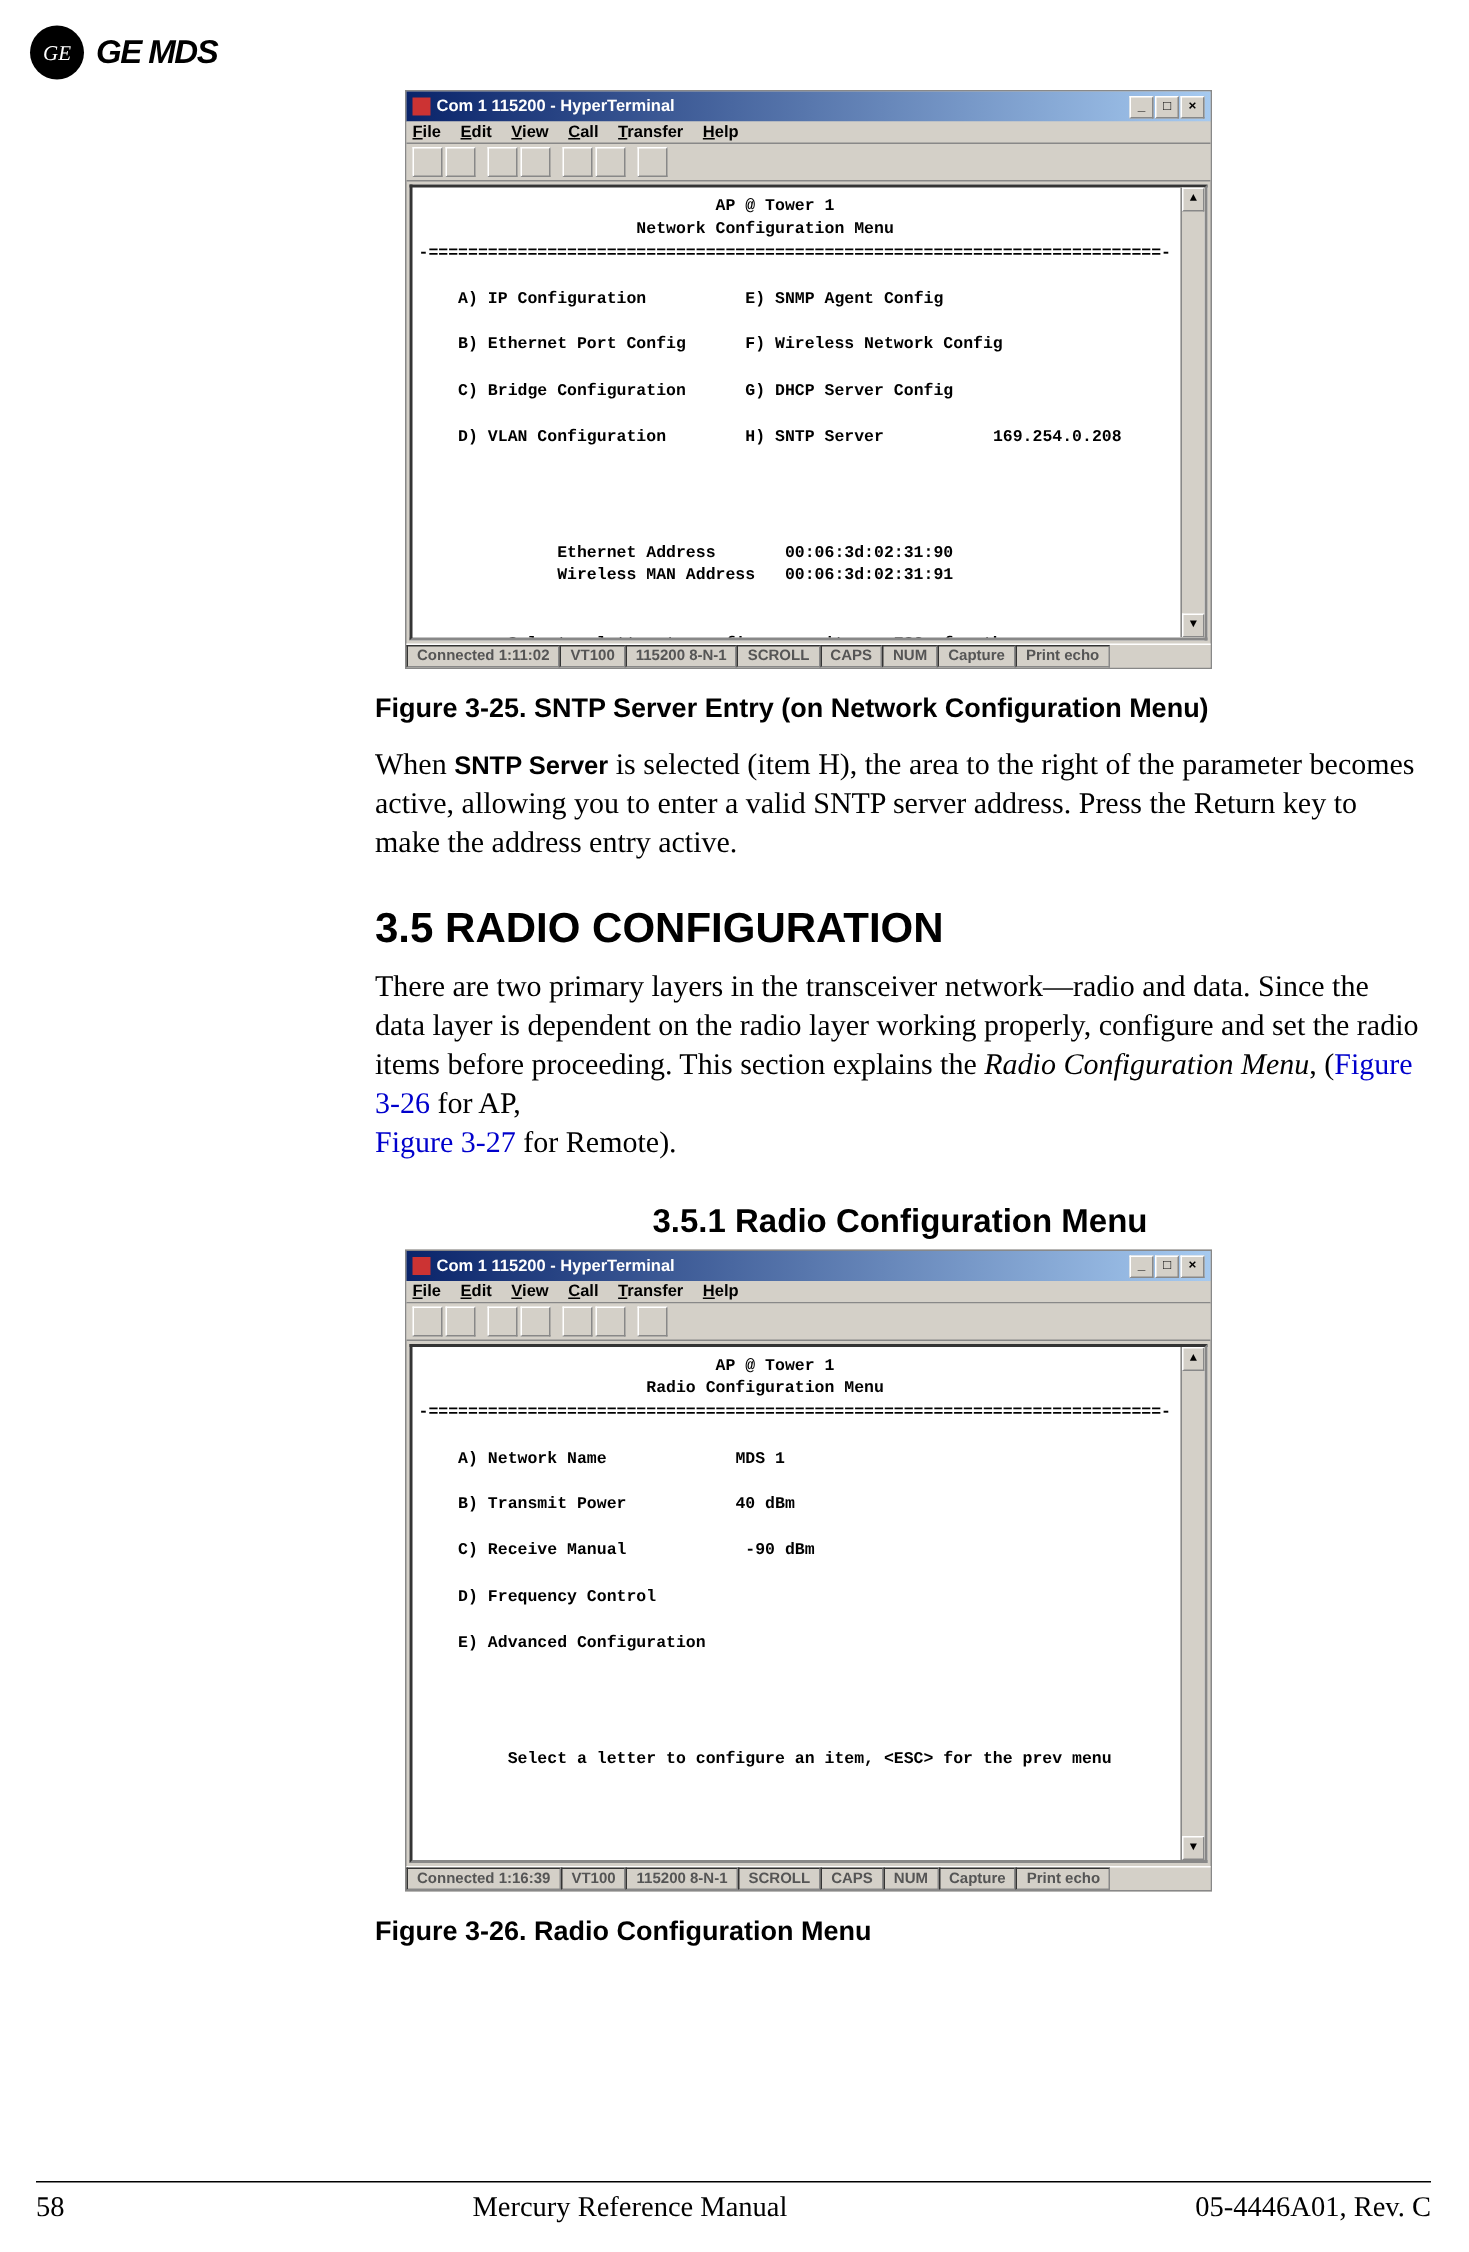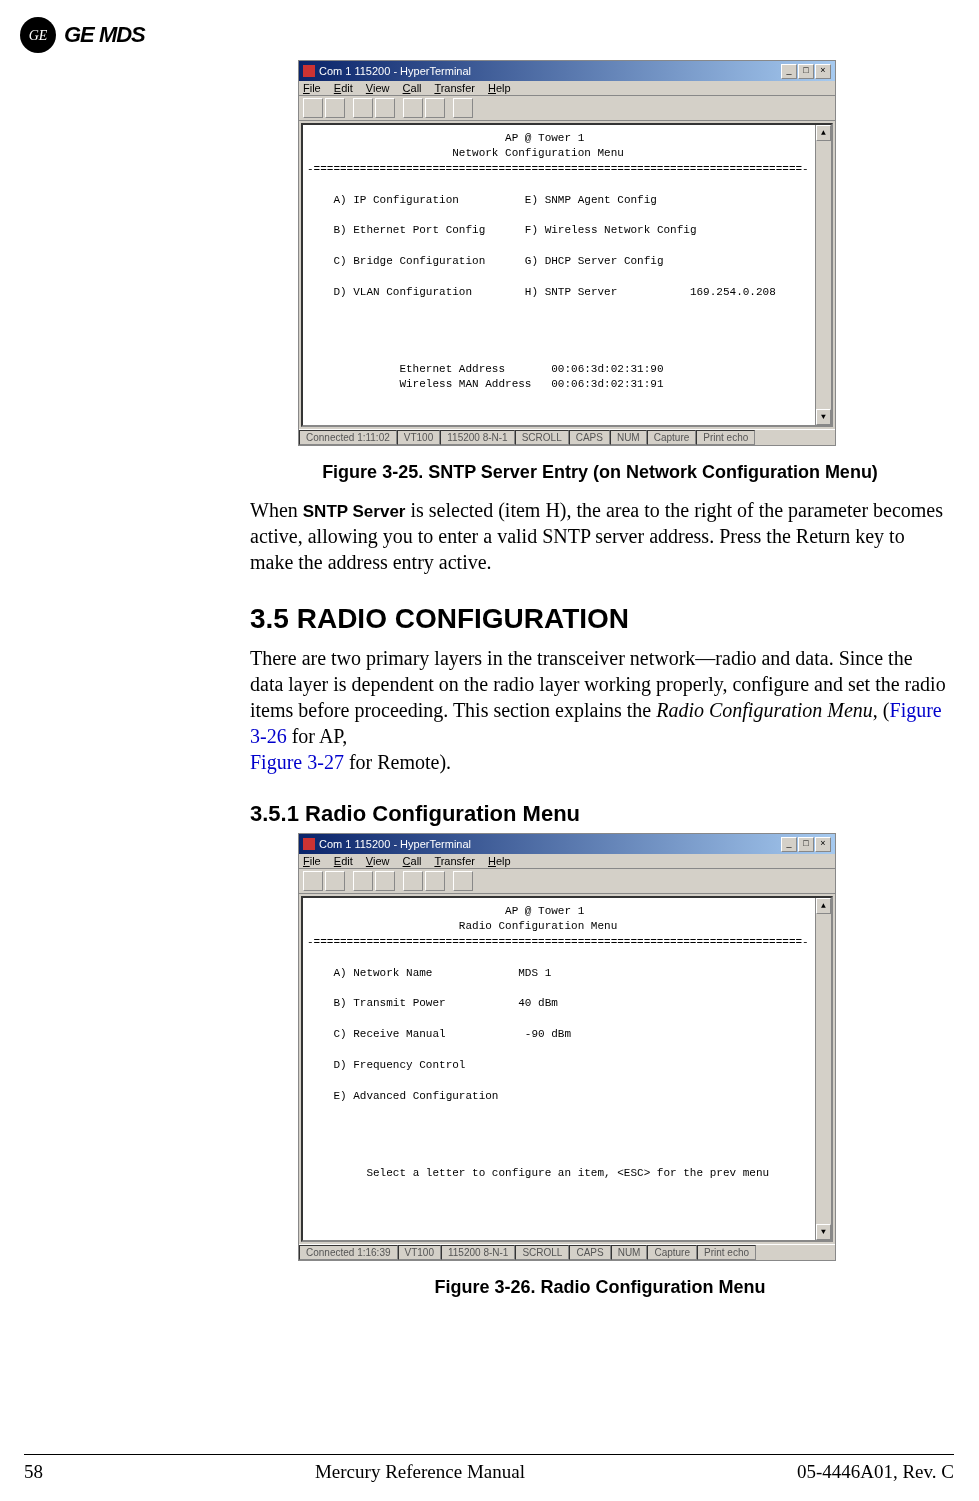--- a/index.html
+++ b/index.html
@@ -44,21 +44,22 @@
   .content {
     margin-left: 250px;
     width: 700px;
   }
   .terminal-window {
     border: 1px solid #888;
     background: #d4d0c8;
     font-family: Tahoma, Arial, sans-serif;
     font-size: 11px;
     width: 536px;
-    margin-left: 48px;
+    margin-left: 20px;
+    font-weight: bold;
   }
   .titlebar {
     background: linear-gradient(to right, #0a246a, #a6caf0);
     color: #fff;
     padding: 2px 4px;
     display: flex;
     align-items: center;
     justify-content: space-between;
     height: 16px;
   }
@@ -122,21 +123,20 @@
     background:#d4d0c8; display:flex; font-size:10px;
     border-top:1px solid #fff;
   }
   .status-cell {
     border:1px inset #888; padding:1px 6px; color:#555;
   }
   .fig-caption {
     font-family: Arial, Helvetica, sans-serif;
     font-weight: bold;
     font-size: 18px;
-    text-align: center;
     margin: 16px 0 14px 0;
   }
   .fig-sub {
     font-family: "Times New Roman", serif;
     font-weight: normal;
     font-style: italic;
     font-size: 18px;
     display:block;
   }
   .body-text {
@@ -151,20 +151,21 @@
     font-family: Arial, Helvetica, sans-serif;
     font-weight: bold;
     font-size: 28px;
     margin: 28px 0 10px 0;
   }
   h3.subsection {
     font-family: Arial, Helvetica, sans-serif;
     font-weight: bold;
     font-size: 22px;
     margin: 26px 0 6px 0;
+    text-align: center;
   }
   .footer {
     position: absolute;
     bottom: 18px;
     left: 0; right: 0;
     border-top: 1.5px solid #000;
     padding-top: 6px;
     font-size: 19px;
     display: flex;
     justify-content: space-between;

